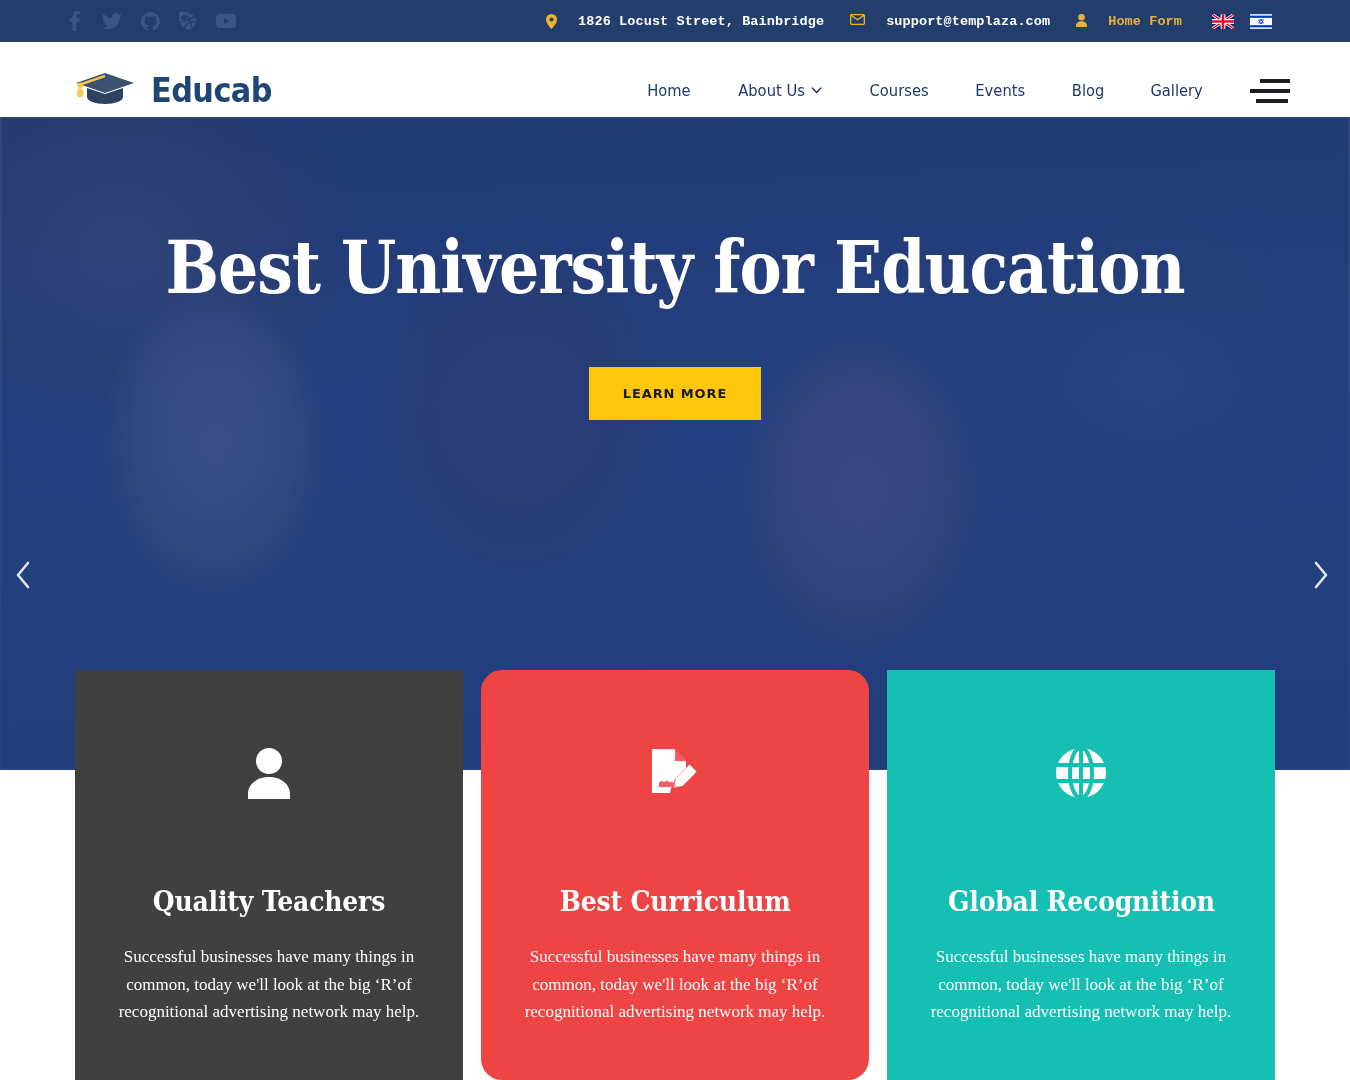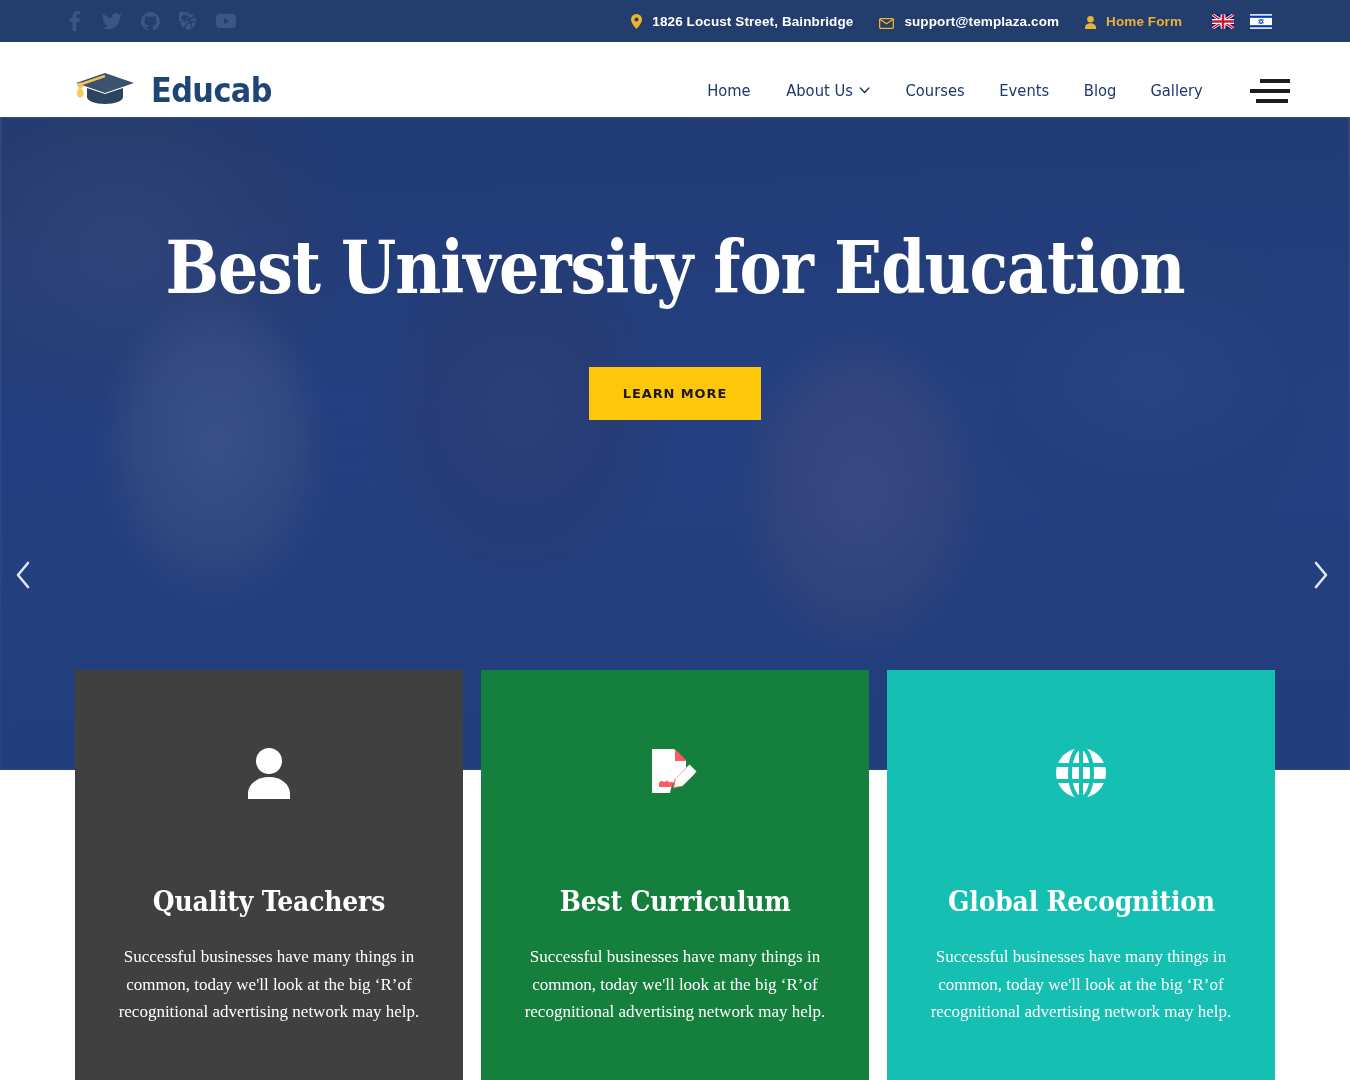--- a/index.html
+++ b/index.html
@@ -28,23 +28,23 @@
     cursor:pointer;
   }
   .social .sicon svg{ display:block; fill:#3b5585; }
 
   .topright{
     margin-left:auto; margin-right:78px;
     display:flex; align-items:center; gap:0px;
     height:42px;
   }
   .tr-item{
-    display:flex; align-items:flex-end; gap:10px;
+    display:flex; align-items:flex-start; gap:21px;
     color:#ffffff;
-    font-family:Liberation Sans, sans-serif;
+    font-family:Liberation Mono, monospace;
     font-size:13.5px; font-weight:bold;
     letter-spacing:.1px;
     white-space:nowrap;
   }
   .tr-item + .tr-item{ margin-left:26px; }
   .tr-item .gi{ color:#f0b428; display:flex; align-items:center; }
   .tr-item .gi svg{ display:block; }
   .tr-login{ color:#eab138; }
   .tr-login .gi{ color:#eab138; }
 
@@ -66,21 +66,21 @@
   .logo-mark{ width:66px; height:44px; position:relative; }
   .logo-text{
     font-family:"DejaVu Sans", sans-serif;
     font-size:33px; font-weight:bold;
     color:#1f4476; letter-spacing:-.6px;
     transform:scaleX(.92); transform-origin:left center;
   }
 
   .nav{
     margin-left:auto; margin-right:30px;
-    display:flex; align-items:flex-start; gap:0;
+    display:flex; align-items:flex-start; gap:12px;
   }
   .nav a{
     color:#1b3a6b; text-decoration:none;
     font-family:"DejaVu Sans", sans-serif;
     font-size:15.5px; font-weight:500;
     padding:0 16px;
     display:flex; align-items:center; gap:7px;
     white-space:nowrap;
     transform:scaleX(.95);
   }
@@ -171,21 +171,21 @@
     position:absolute; top:670px; left:75px;
     width:1200px;
     display:flex; gap:18px;
   }
   .card{
     width:388px; height:410px;
     display:flex; flex-direction:column; align-items:center;
     padding-top:72px;
   }
   .card.c0{ background:#404040; }
-  .card.c1{ background:#15803d; }
+  .card.c1{ background:#ef4444;border-radius:21px; }
   .card.c2{ background:#15bfb1; }
   .card-icon{
     height:62px; width:72px;
     display:flex; align-items:center; justify-content:center;
   }
   .card-icon svg{ display:block; fill:#ffffff; }
   .card-title{
     margin-top:82px;
     font-family:"DejaVu Serif", serif;
     font-weight:bold;

